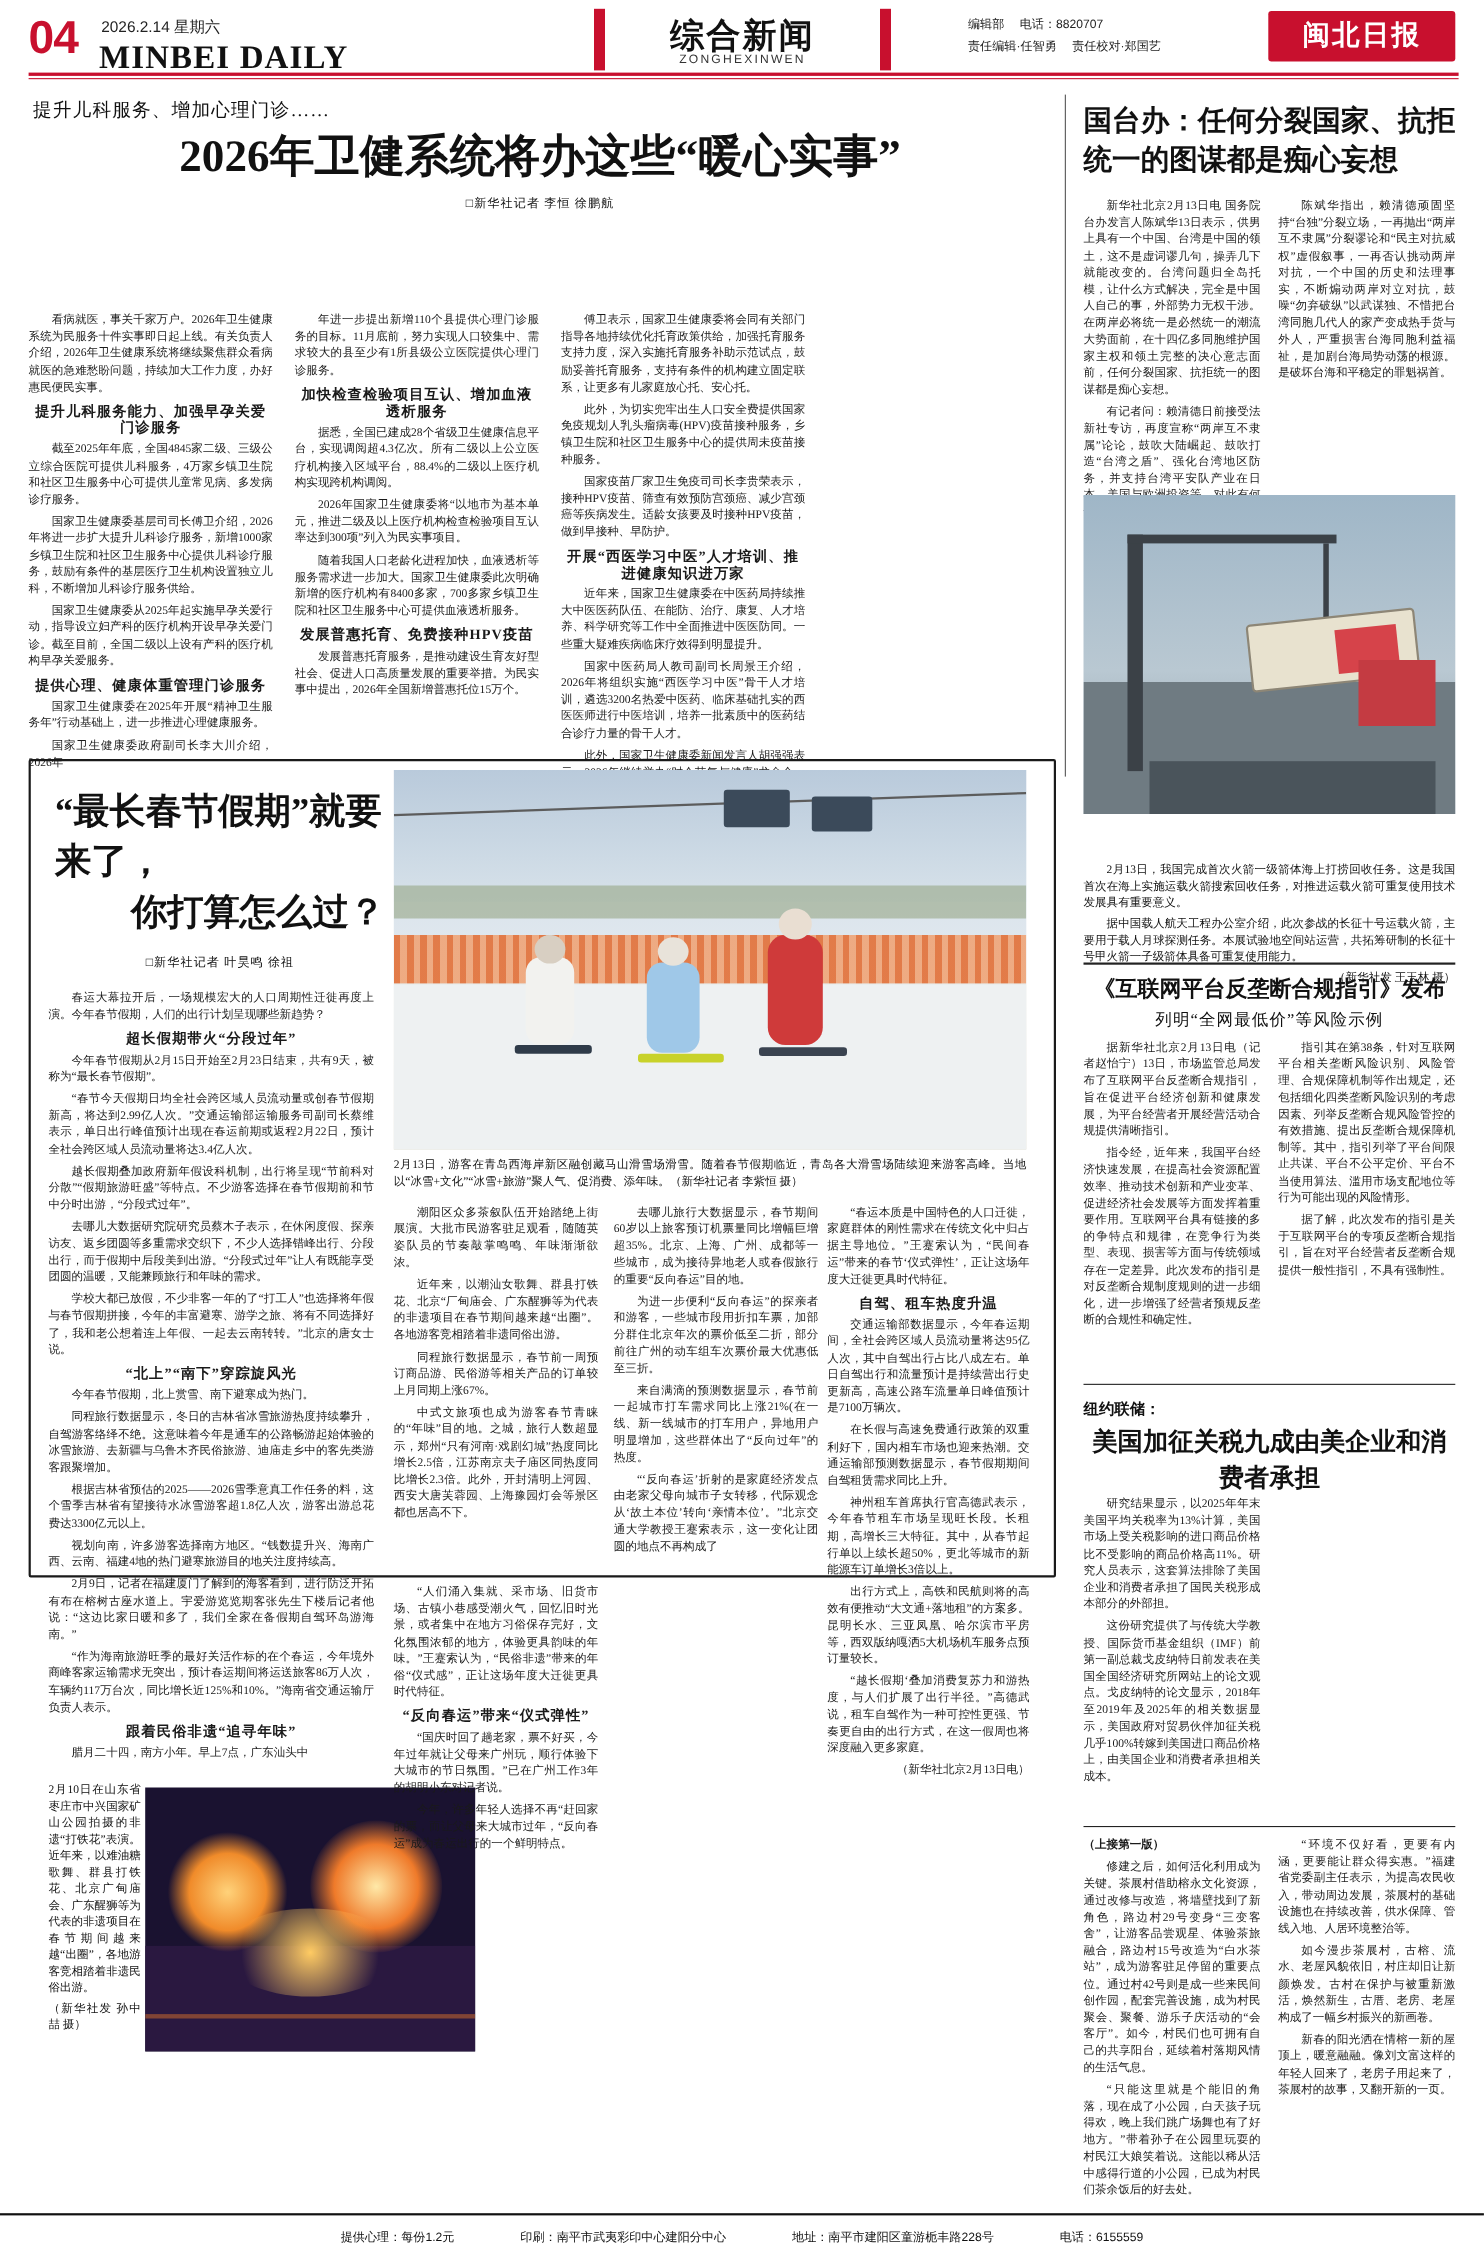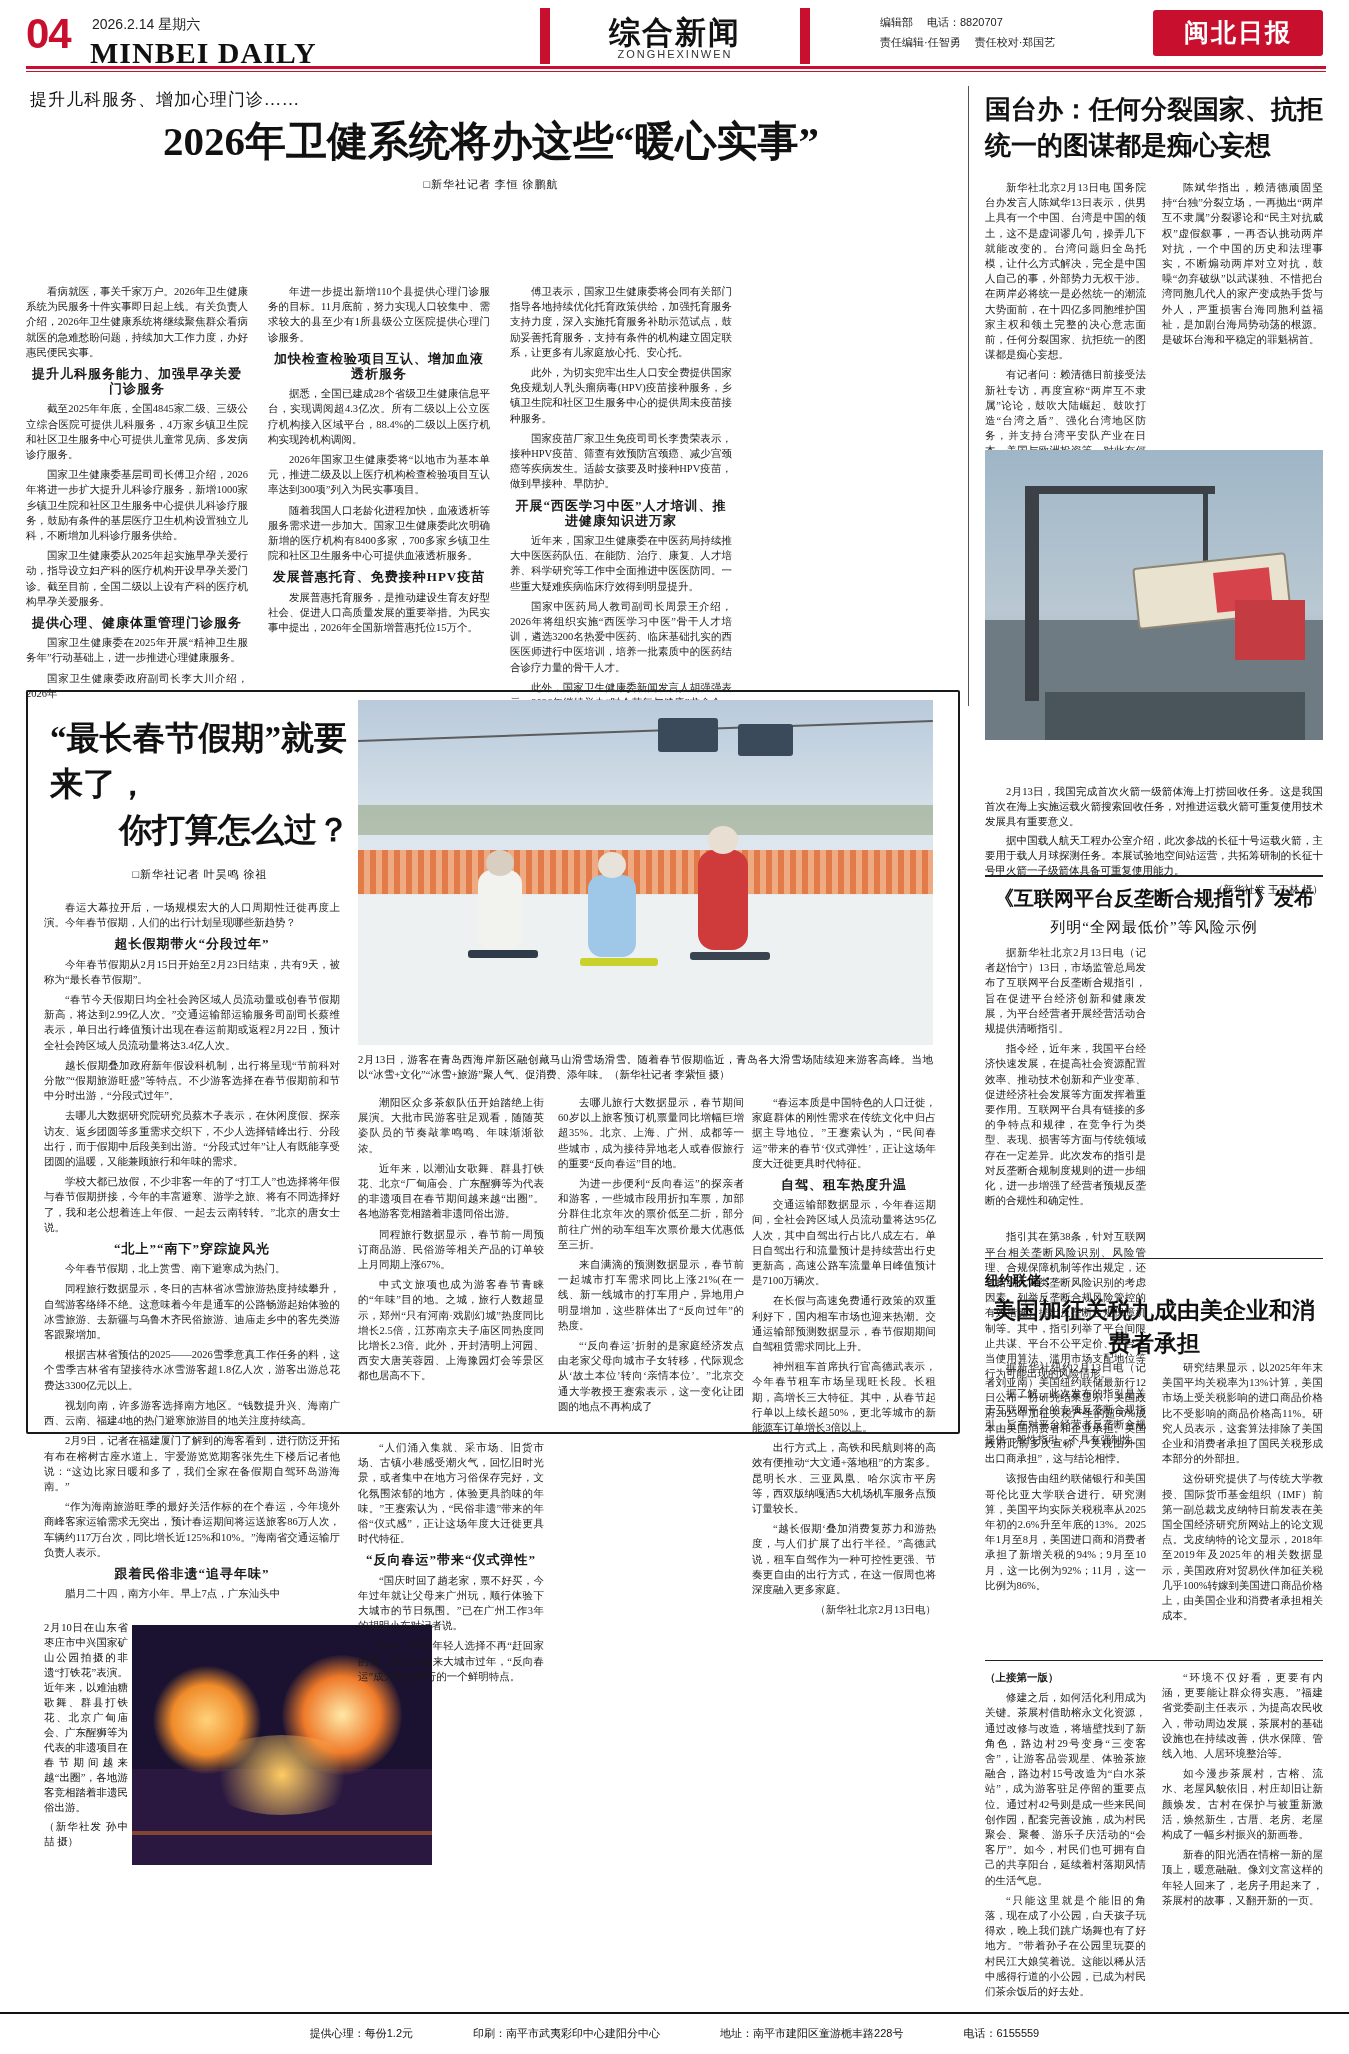--- a/index.html
+++ b/index.html
@@ -168,41 +168,37 @@
     <p style="margin:0 0 4px 0;text-indent:2em;">2月13日，我国完成首次火箭一级箭体海上打捞回收任务。这是我国首次在海上实施运载火箭搜索回收任务，对推进运载火箭可重复使用技术发展具有重要意义。</p>
     <p style="margin:0 0 4px 0;text-indent:2em;">据中国载人航天工程办公室介绍，此次参战的长征十号运载火箭，主要用于载人月球探测任务。本展试验地空间站运营，共拓筹研制的长征十号甲火箭一子级箭体具备可重复使用能力。</p>
     <p style="margin:0;text-align:right;">（新华社发 王玉林 摄）</p>
   </div>
 
   <div class="hr-thick" style="left:985px;top:875px;width:338px;"></div>
   <div style="position:absolute;left:985px;top:885px;width:338px;">
     <div style="font-size:20px;font-weight:bold;text-align:center;letter-spacing:0px;">《互联网平台反垄断合规指引》发布</div>
     <div style="font-size:15px;text-align:center;margin-top:6px;letter-spacing:1px;">列明“全网最低价”等风险示例</div>
   </div>
-  <div style="position:absolute;left:985px;top:945px;width:338px;height:300px;display:flex;gap:16px;flex-direction:column;">
+  <div style="position:absolute;left:985px;top:945px;width:338px;height:300px;display:flex;gap:16px;">
     <div class="col-text" style="width:161px;">
       <p>据新华社北京2月13日电（记者赵怡宁）13日，市场监管总局发布了互联网平台反垄断合规指引，旨在促进平台经济创新和健康发展，为平台经营者开展经营活动合规提供清晰指引。</p>
       <p>指令经，近年来，我国平台经济快速发展，在提高社会资源配置效率、推动技术创新和产业变革、促进经济社会发展等方面发挥着重要作用。互联网平台具有链接的多的争特点和规律，在竞争行为类型、表现、损害等方面与传统领域存在一定差异。此次发布的指引是对反垄断合规制度规则的进一步细化，进一步增强了经营者预规反垄断的合规性和确定性。</p>
     </div>
     <div class="col-text" style="width:161px;">
       <p>指引其在第38条，针对互联网平台相关垄断风险识别、风险管理、合规保障机制等作出规定，还包括细化四类垄断风险识别的考虑因素、列举反垄断合规风险管控的有效措施、提出反垄断合规保障机制等。其中，指引列举了平台间限止共谋、平台不公平定价、平台不当使用算法、滥用市场支配地位等行为可能出现的风险情形。</p>
       <p>据了解，此次发布的指引是关于互联网平台的专项反垄断合规指引，旨在对平台经营者反垄断合规提供一般性指引，不具有强制性。</p>
     </div>
   </div>
 
   <div class="hr-thin" style="left:985px;top:1258px;width:338px;"></div>
   <div style="position:absolute;left:985px;top:1272px;width:338px;">
     <div style="font-size:14px;font-weight:bold;">纽约联储：</div>
     <div style="font-size:23px;font-weight:bold;text-align:center;line-height:33px;margin-top:4px;">美国加征关税九成由美企业和消费者承担</div>
   </div>
   <div style="position:absolute;left:985px;top:1360px;width:338px;height:290px;display:flex;gap:16px;">
-    <div class="col-text" style="width:161px;">
-      <p>据新华社纽约2月13日电（记者刘亚南）美国纽约联储最新行12日公布一份研究结果显示，美国政府2025年加征关税产生的超90%成本由美国消费者和企业承担。美国政府此前多次宣称，“关税由外国出口商承担”，这与结论相悖。</p>
-      <p>该报告由纽约联储银行和美国哥伦比亚大学联合进行。研究测算，美国平均实际关税税率从2025年初的2.6%升至年底的13%。2025年1月至8月，美国进口商和消费者承担了新增关税的94%；9月至10月，这一比例为92%；11月，这一比例为86%。</p>
-    </div>
     <div class="col-text" style="width:161px;">
       <p>研究结果显示，以2025年年末美国平均关税率为13%计算，美国市场上受关税影响的进口商品价格比不受影响的商品价格高11%。研究人员表示，这套算法排除了美国企业和消费者承担了国民关税形成本部分的外部担。</p>
       <p>这份研究提供了与传统大学教授、国际货币基金组织（IMF）前第一副总裁戈皮纳特日前发表在美国全国经济研究所网站上的论文观点。戈皮纳特的论文显示，2018年至2019年及2025年的相关数据显示，美国政府对贸易伙伴加征关税几乎100%转嫁到美国进口商品价格上，由美国企业和消费者承担相关成本。</p>
     </div>
   </div>
 
   <div class="hr-thin" style="left:985px;top:1660px;width:338px;"></div>
   <div style="position:absolute;left:985px;top:1670px;width:338px;height:320px;display:flex;gap:16px;">
     <div class="col-text" style="width:161px;">
       <p style="text-indent:0;font-weight:bold;"><span>（上接第一版）</span></p>

